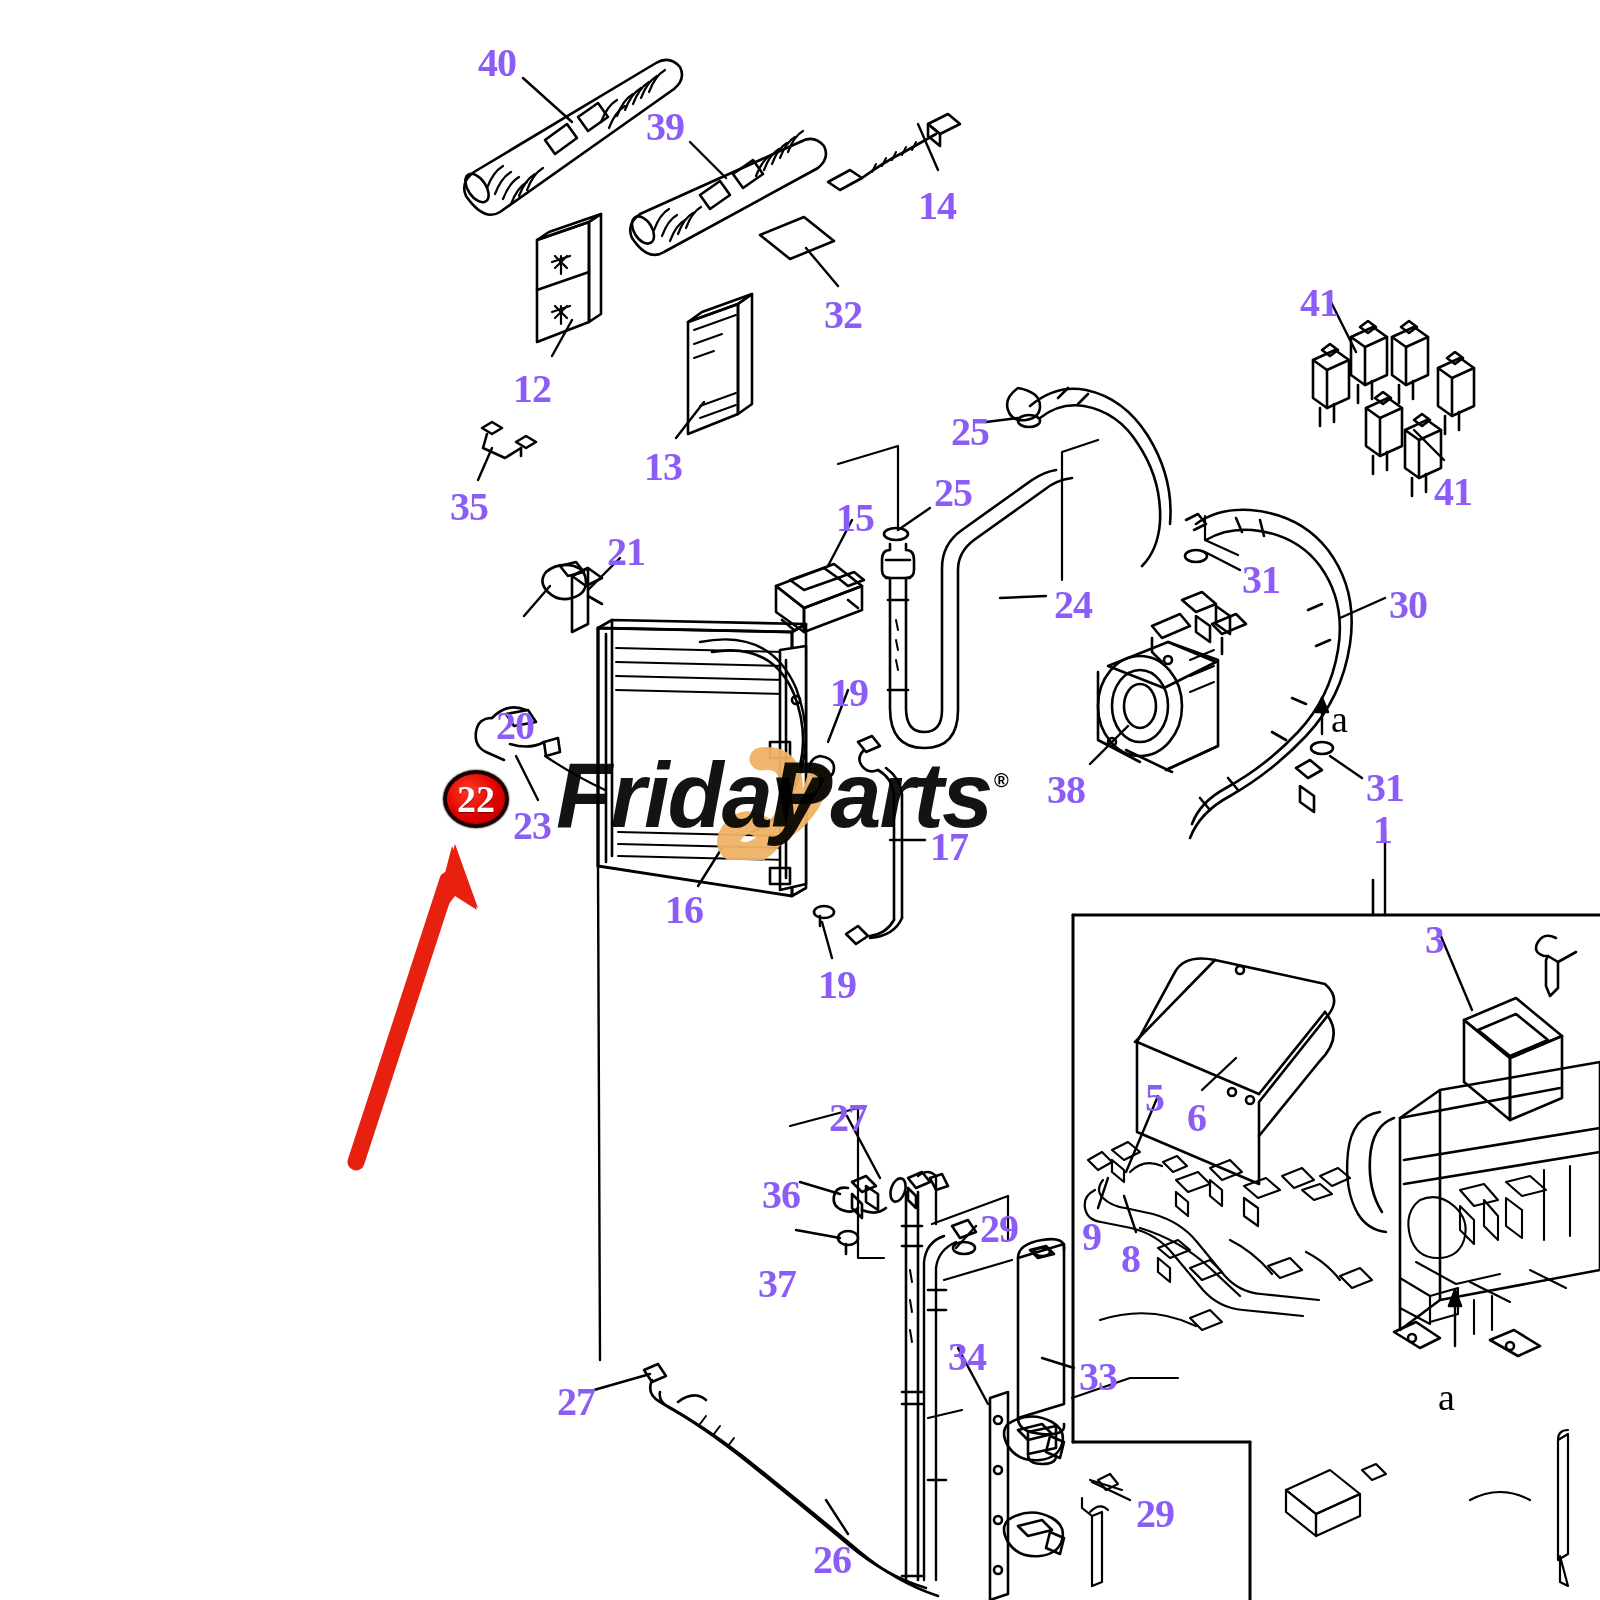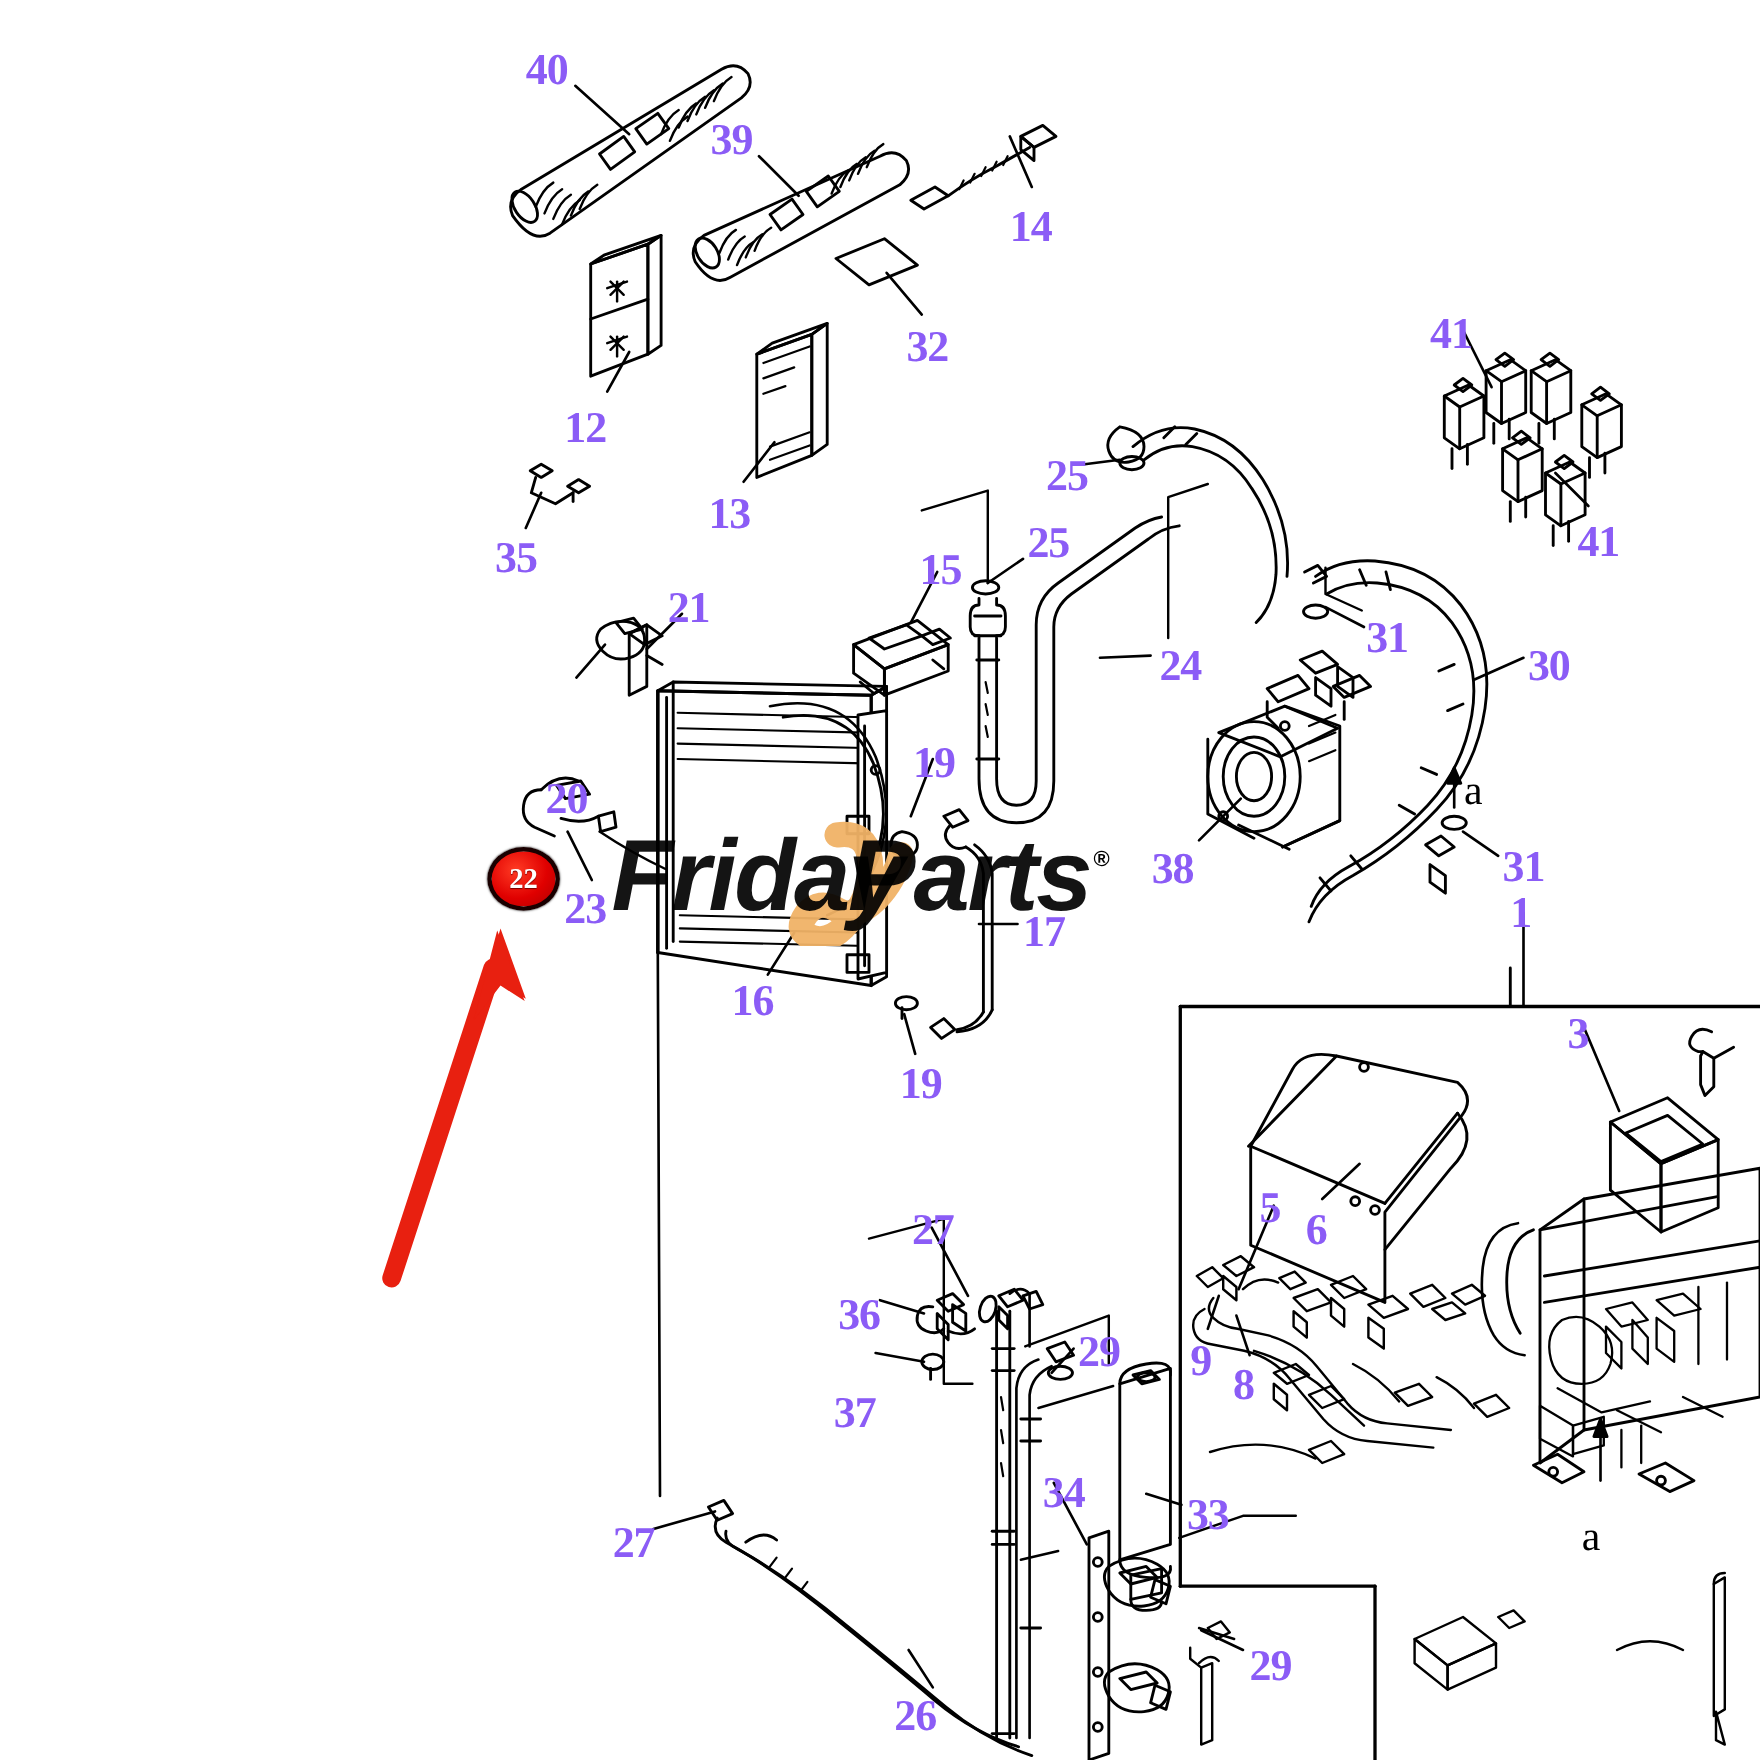--- a/index.html
+++ b/index.html
@@ -9,21 +9,21 @@
   #stage{position:relative;width:1600px;height:1600px;background:#ffffff;}
   svg.layer{position:absolute;left:0;top:0;width:1600px;height:1600px;}
   .lbl{position:absolute;color:#8b5cf6;font-family:"Liberation Serif",serif;
        font-weight:bold;font-size:40px;line-height:1;letter-spacing:-1px;
        white-space:nowrap;user-select:none;}
   .badge{position:absolute;width:58px;height:50px;border-radius:50%;
          background:radial-gradient(ellipse at 38% 34%,#ff3b24 0%,#e00000 55%,#b00000 100%);
          border:4px solid #1a0000;box-shadow:0 0 2px #000;
          display:flex;align-items:center;justify-content:center;}
   .badge span{color:#fff;font-family:"Liberation Serif",serif;font-weight:bold;
-              font-size:26px;line-height:1;text-shadow:0 1px 1px #700;}
+              font-size:38px;line-height:1;text-shadow:0 1px 1px #700;}
   .sectmark{position:absolute;color:#000;font-family:"Liberation Serif",serif;
             font-size:38px;line-height:1;}
   .wm{position:absolute;user-select:none;pointer-events:none;}
   .wm-txt{font-family:"Liberation Sans",sans-serif;font-weight:bold;
           font-style:italic;font-size:92px;letter-spacing:-2px;
           color:#aec4e0;opacity:.92;}
   .wm-reg{font-family:"Liberation Sans",sans-serif;font-size:20px;
           color:#aec4e0;vertical-align:super;font-style:normal;font-weight:bold;}
 </style>
 </head>

